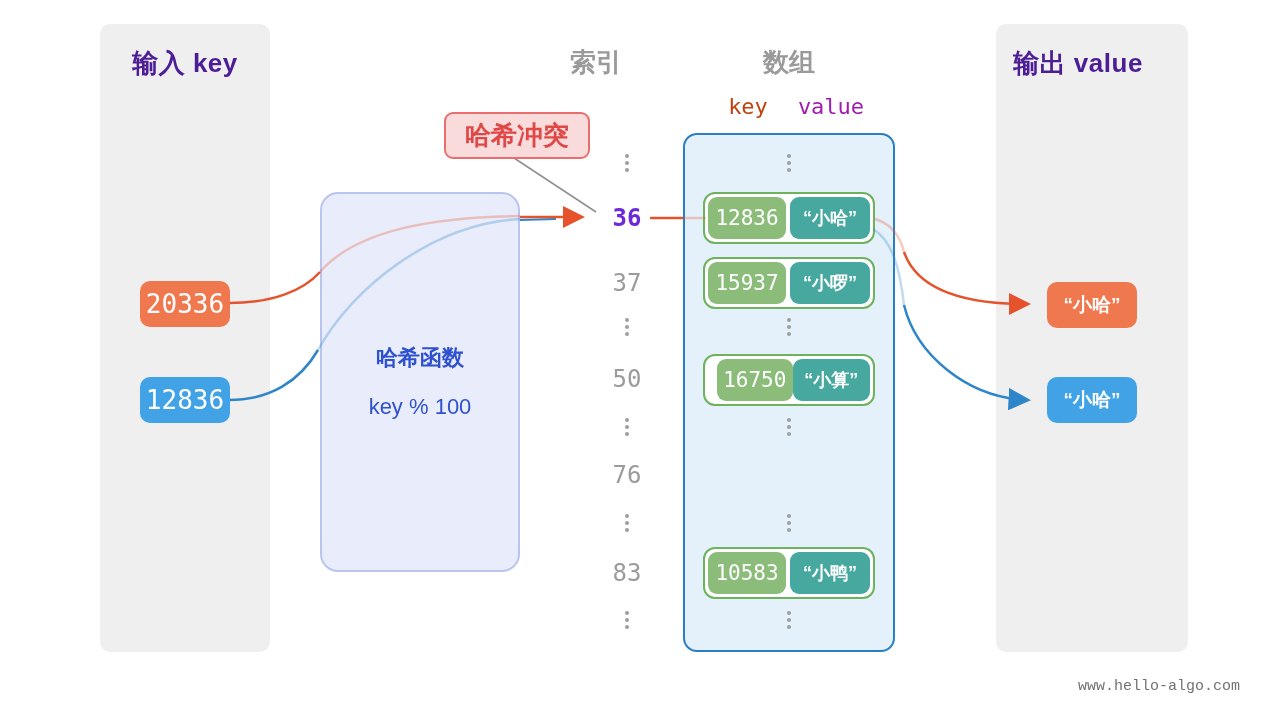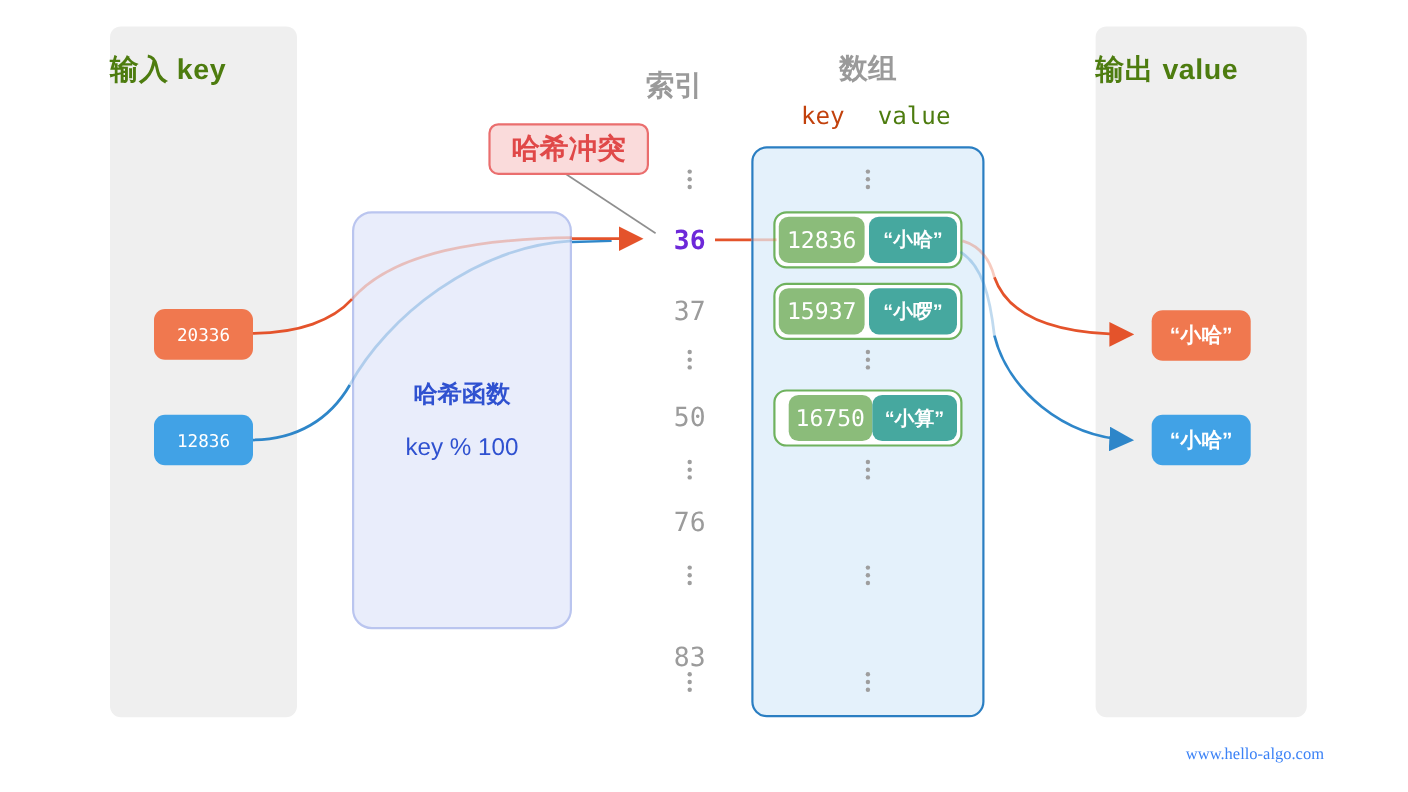--- a/index.html
+++ b/index.html
@@ -1,42 +1,42 @@
 <!DOCTYPE html>
 <html><head>
 <meta charset="utf-8">
 <style>
   html,body{margin:0;padding:0;background:#fff;}
   body{width:1280px;height:720px;overflow:hidden;font-family:"Liberation Sans",sans-serif;}
   .stage{position:relative;width:1280px;height:720px;background:#fff;}
 
   .panel{position:absolute;background:#efefef;border-radius:10px;z-index:1;}
-  .panel-title{position:absolute;font-weight:bold;font-size:26px;color:#4d7c0f;text-align:left;z-index:10;letter-spacing:0.5px;}
+  .panel-title{position:absolute;font-weight:bold;font-size:26px;color:#4c1d95;text-align:center;z-index:10;letter-spacing:0.5px;}
 
   .tag{position:absolute;color:#fff;display:flex;align-items:center;justify-content:center;z-index:10;border-radius:10px;}
-  .tag.num{font-family:"DejaVu Sans Mono",monospace;font-size:16px;}
+  .tag.num{font-family:"DejaVu Sans Mono",monospace;font-size:26px;}
   .tag.word{font-size:19px;font-weight:bold;}
   .orange{background:#F0784F;}
   .blue{background:#41A2E6;}
 
   .hashbox{position:absolute;left:320px;top:192px;width:200px;height:380px;background:#E9EDFB;
            border:2px solid #BAC5EF;border-radius:18px;box-sizing:border-box;z-index:1;}
   .hash-title{position:absolute;left:320px;top:343px;width:200px;text-align:center;
               color:#2F51D0;font-size:22px;font-weight:bold;z-index:2;}
   .hash-formula{position:absolute;left:320px;top:394px;width:200px;text-align:center;
                 color:#2F51D0;font-size:22px;font-family:Liberation Sans, sans-serif;z-index:2;}
 
   .collision{position:absolute;left:444px;top:112px;width:146px;height:47px;background:#FADBDB;
              border:2px solid #EA6E6E;border-radius:9px;color:#E04848;font-weight:bold;font-size:26px;
              display:flex;align-items:center;justify-content:center;box-sizing:border-box;z-index:10;}
 
   .col-header{position:absolute;font-weight:bold;font-size:26px;color:#9a9a9a;text-align:center;z-index:10;}
   .kv-header{position:absolute;font-family:"DejaVu Sans Mono",monospace;font-size:22px;text-align:center;z-index:10;}
   .kv-header.k{color:#c2410c;}
-  .kv-header.v{color:#4d7c0f;}
+  .kv-header.v{color:#a21caf;}
 
   .idx{position:absolute;left:597px;width:60px;text-align:center;z-index:10;
        font-family:"DejaVu Sans Mono",monospace;font-size:24px;line-height:32px;color:#9B9B9B;}
   .idx.hl{color:#6d28d9;font-weight:bold;}
 
   .array-container{position:absolute;left:683px;top:133px;width:212px;height:519px;background:#E4F1FB;
                    border:2.5px solid #2A7EC2;border-radius:14px;box-sizing:border-box;z-index:1;}
 
   .pair{position:absolute;left:703px;width:172px;height:52px;background:#ffffff;border:2px solid #6FB25E;
         border-radius:12px;box-sizing:border-box;display:flex;align-items:center;justify-content:space-between;
@@ -44,22 +44,22 @@
   .pair .k{width:78px;height:42px;background:#8BBC7A;border-radius:9px;color:#fff;
            font-family:"DejaVu Sans Mono",monospace;font-size:21px;display:flex;align-items:center;justify-content:center;}
   .pair .v{width:80px;height:42px;background:#46A89F;border-radius:9px;color:#fff;
            font-size:18px;font-weight:bold;display:flex;align-items:center;justify-content:center;}
 
   .vdots{position:absolute;display:flex;flex-direction:column;gap:3px;z-index:10;}
   .vdots i{width:4px;height:4px;border-radius:50%;background:#9e9e9e;display:block;}
 
   .overlay{position:absolute;left:0;top:0;width:1280px;height:720px;z-index:5;pointer-events:none;}
 
-  .watermark{position:absolute;left:1078px;top:678px;font-family:Liberation Serif, serif;
-             font-size:15px;color:#3b82f6;z-index:10;}
+  .watermark{position:absolute;left:1078px;top:678px;font-family:Liberation Mono, monospace;
+             font-size:15px;color:#737373;z-index:10;}
 </style>
 </head>
 <body>
 
 <div class="stage">
 
   <svg class="overlay" viewBox="0 0 1280 720">
     <defs>
       <marker id="ah-o" markerWidth="9" markerHeight="9" refX="7" refY="4.5" orient="auto">
         <path d="M0,0 L9,4.5 L0,9 Z" fill="#E4532B"></path>
@@ -87,21 +87,21 @@
   <div class="panel-title" style="left:100px;top:46px;width:170px;">输入 key</div>
   <div class="tag num orange" style="left:140px;top:281px;width:90px;height:46px;">20336</div>
   <div class="tag num blue" style="left:140px;top:377px;width:90px;height:46px;">12836</div>
 
   <div class="hashbox"></div>
   <div class="hash-title">哈希函数</div>
   <div class="hash-formula">key % 100</div>
 
   <div class="collision">哈希冲突</div>
 
-  <div class="col-header" style="left:581px;top:45px;width:64px;margin-top:15px;">索引</div>
+  <div class="col-header" style="left:564px;top:45px;width:64px;">索引</div>
   <div class="vdots" style="left:625px;top:154px;">
       <i></i>
       <i></i>
       <i></i>
     </div>
   <div class="idx hl" style="top:202px;">36</div>
   <div class="idx" style="top:267px;">37</div>
   <div class="vdots" style="left:625px;top:318px;">
       <i></i>
       <i></i>
@@ -112,21 +112,21 @@
       <i></i>
       <i></i>
       <i></i>
     </div>
   <div class="idx" style="top:459px;">76</div>
   <div class="vdots" style="left:625px;top:514px;">
       <i></i>
       <i></i>
       <i></i>
     </div>
-  <div class="idx" style="top:581px;">83</div>
+  <div class="idx" style="top:557px;">83</div>
   <div class="vdots" style="left:625px;top:611px;">
       <i></i>
       <i></i>
       <i></i>
     </div>
 
   <div class="col-header" style="left:757px;top:45px;width:64px;">数组</div>
   <div class="kv-header k" style="left:723px;top:94px;width:50px;">key</div>
   <div class="kv-header v" style="left:786px;top:94px;width:90px;">value</div>
   <div class="array-container"></div>
@@ -157,20 +157,24 @@
   <div class="vdots" style="left:787px;top:418px;">
       <i></i>
       <i></i>
       <i></i>
     </div>
   <div class="vdots" style="left:787px;top:514px;">
       <i></i>
       <i></i>
       <i></i>
     </div>
+  <div class="pair" style="top:547px;">
+    <div class="k">10583</div>
+    <div class="v">“小鸭”</div>
+  </div>
   <div class="vdots" style="left:787px;top:611px;">
       <i></i>
       <i></i>
       <i></i>
     </div>
 
   <div class="panel" style="left:996px;top:24px;width:192px;height:628px;"></div>
   <div class="panel-title" style="left:996px;top:46px;width:164px;">输出 value</div>
   <div class="tag word orange" style="left:1047px;top:282px;width:90px;height:46px;">“小哈”</div>
   <div class="tag word blue" style="left:1047px;top:377px;width:90px;height:46px;">“小哈”</div>

